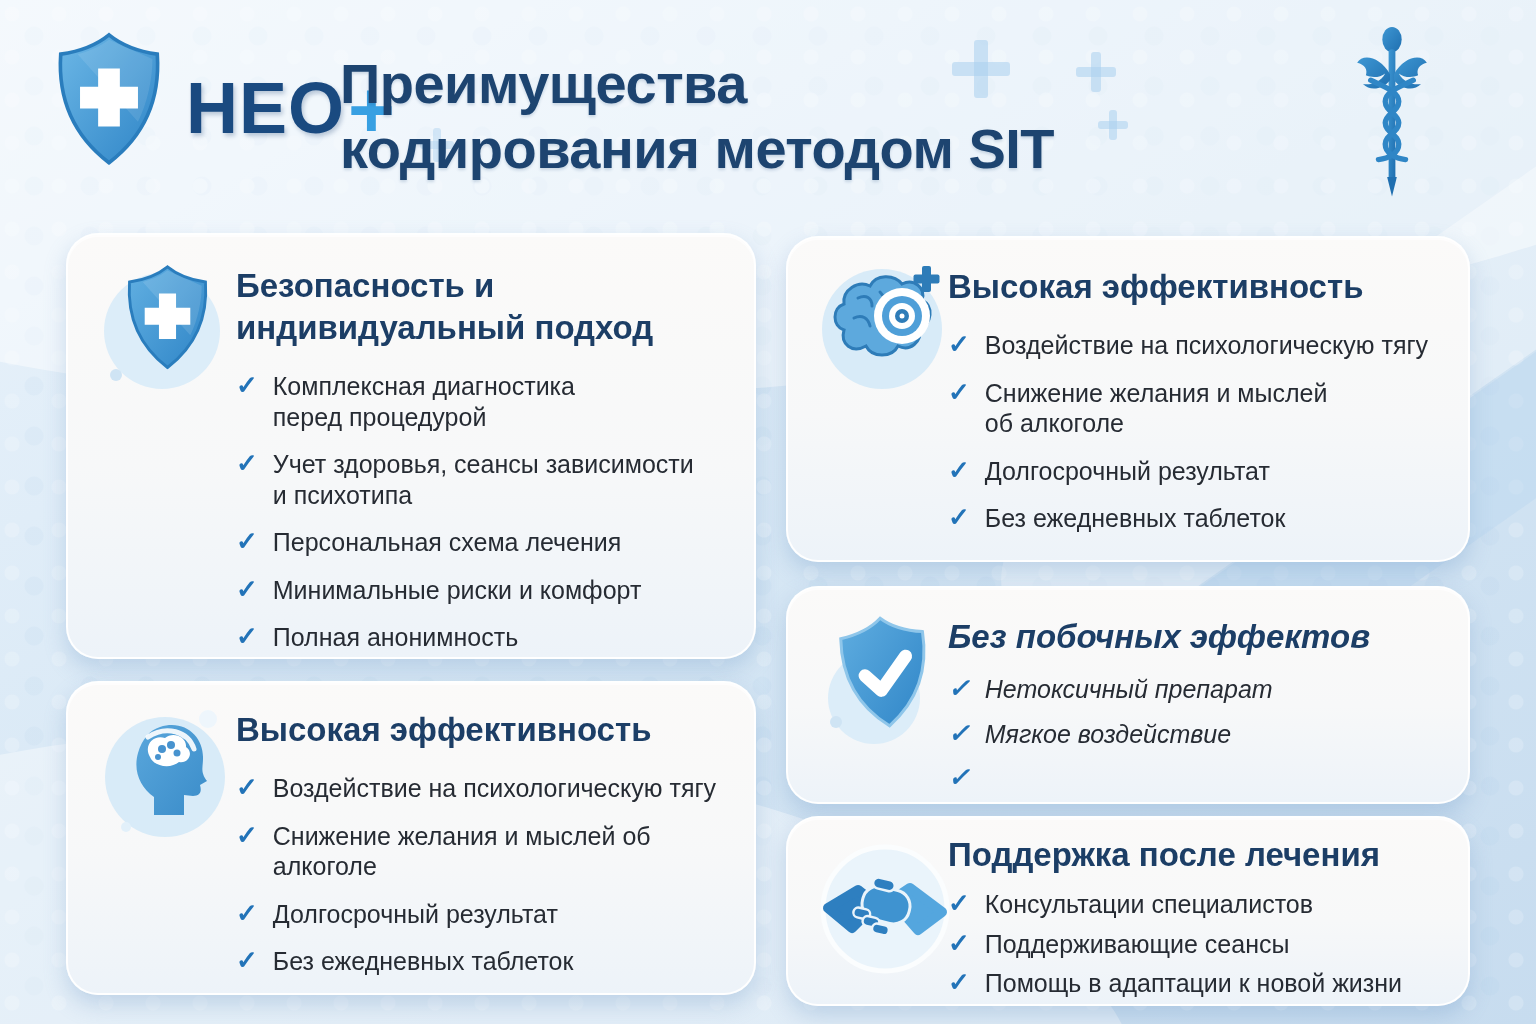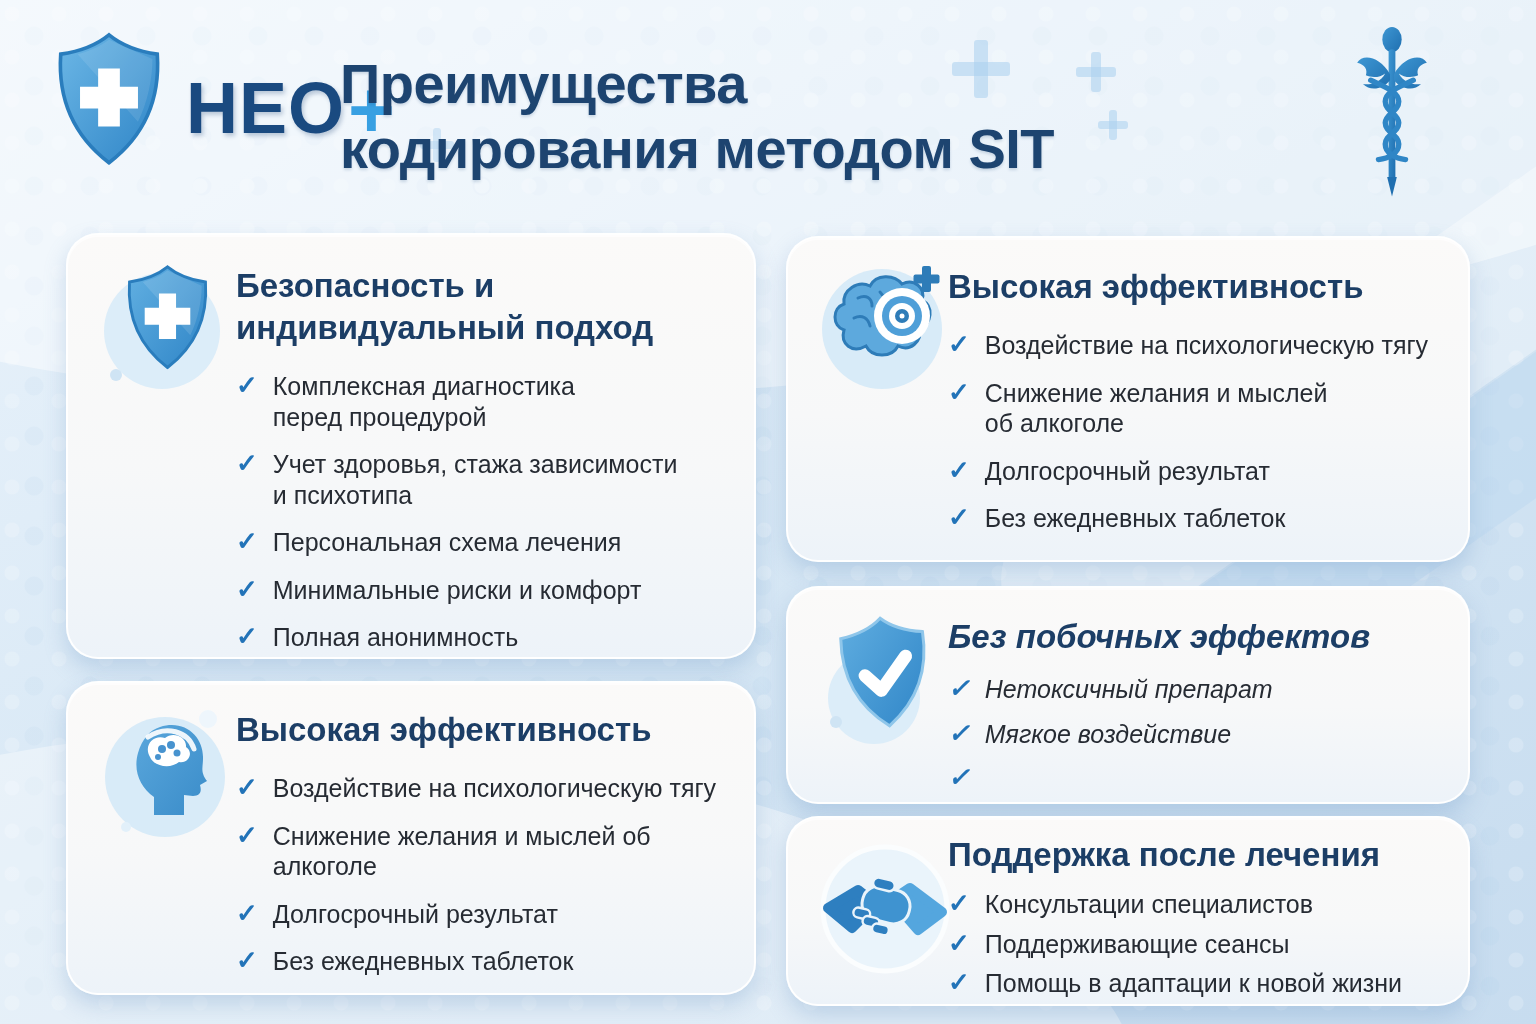--- a/index.html
+++ b/index.html
@@ -146,21 +146,21 @@
       <h2 class="card-title">Безопасность и
 индивидуальный подход</h2>
       <ul class="check-list">
         <li>
             <span class="check">✓</span>
             <span class="itxt">Комплексная диагностика
 перед процедурой</span>
           </li>
         <li>
             <span class="check">✓</span>
-            <span class="itxt">Учет здоровья, стажа зависимости
+            <span class="itxt">Учет здоровья, сеансы зависимости
 и психотипа</span>
           </li>
         <li>
             <span class="check">✓</span>
             <span class="itxt">Персональная схема лечения</span>
           </li>
         <li>
             <span class="check">✓</span>
             <span class="itxt">Минимальные риски и комфорт</span>
           </li>

